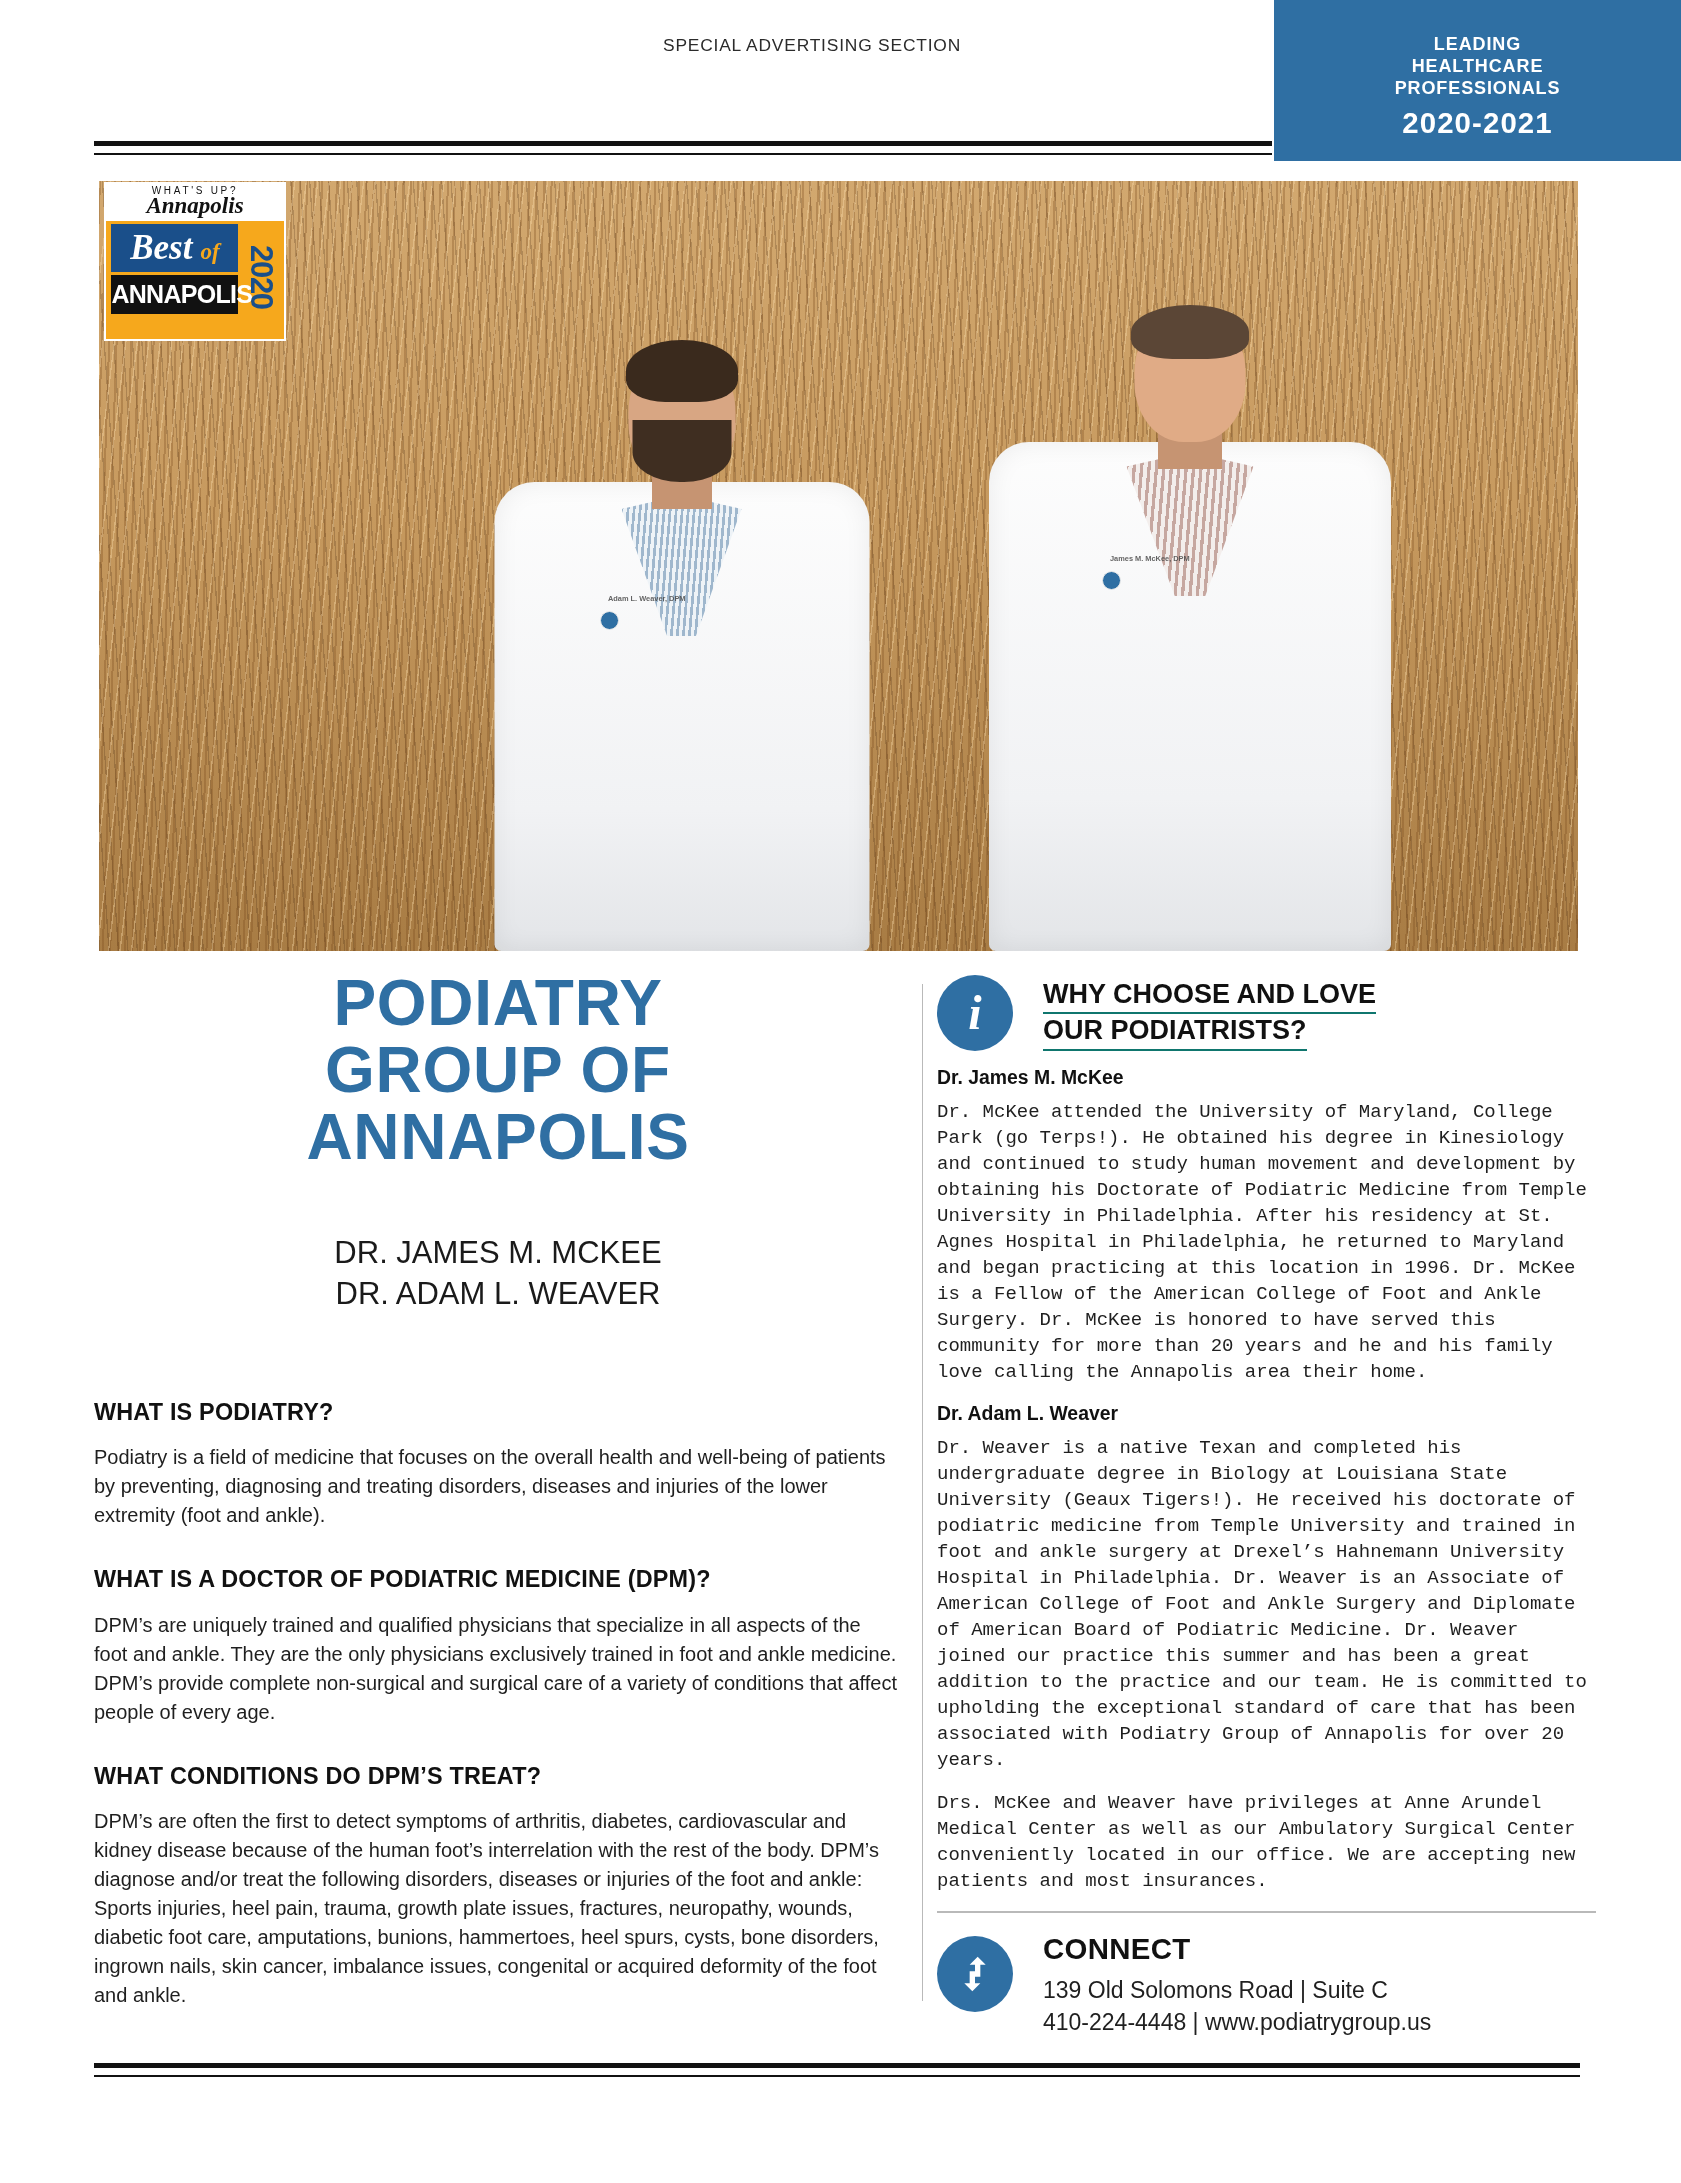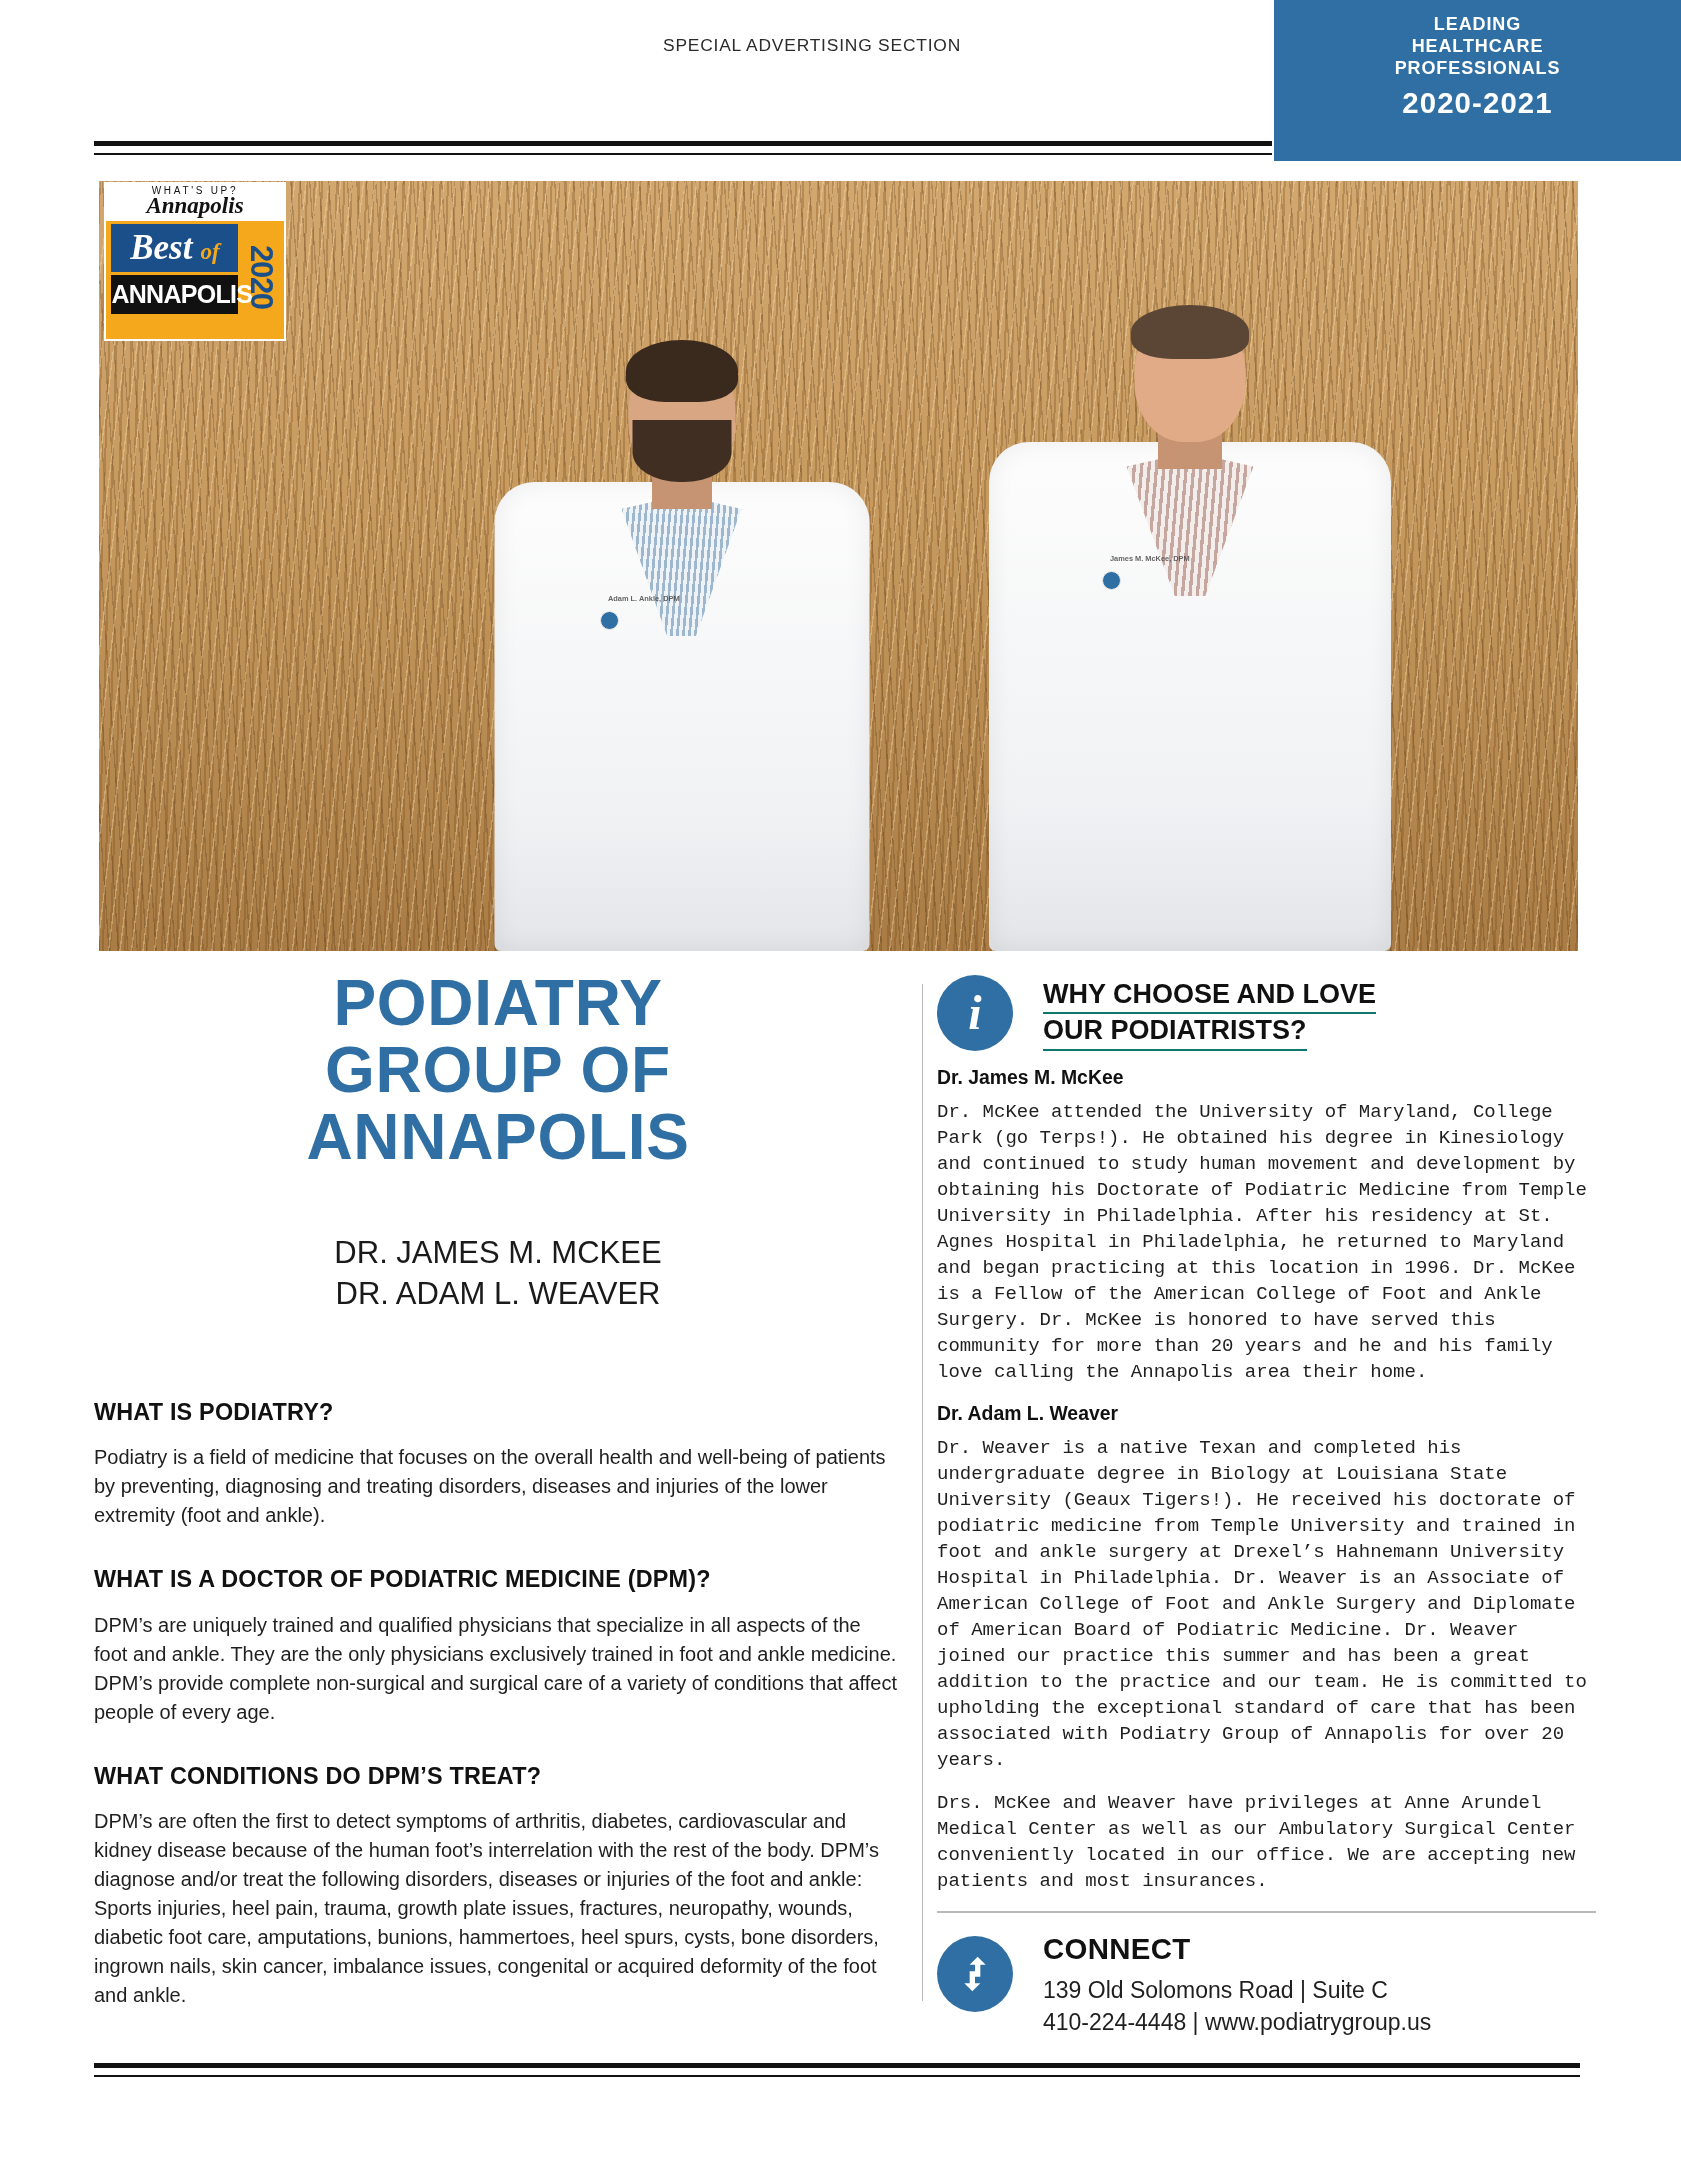--- a/index.html
+++ b/index.html
@@ -39,21 +39,21 @@
   .blue-flag {
     position: absolute;
     top: 0;
     left: 1274px;
     width: 407px;
     height: 161px;
     background: #2f6fa3;
     color: #ffffff;
     text-align: center;
     box-sizing: border-box;
-    padding-top: 13px;
+    padding-top: 33px;
   }
   .blue-flag .l1,
   .blue-flag .l2,
   .blue-flag .l3 {
     font-size: 18px;
     font-weight: bold;
     letter-spacing: 0.9px;
     line-height: 22px;
   }
   .blue-flag .year {
@@ -453,21 +453,21 @@
     <div class="hero-bg"></div>
 
     <div class="doc" style="left:375px; width:415px; height:669px;">
       <div class="coat" style="width:375px; height:469px; bottom:0;"></div>
       <div class="shirt" style="width:120px; height:141px; bottom:315px;"></div>
       <div class="neck" style="width:60px; height:54px; bottom:442px;"></div>
       <div class="head" style="width:107px; height:134px; bottom:469px;"></div>
       <div class="beard" style="width:99px; height:62px; bottom:469px;"></div>
       <div class="hair" style="width:112px; height:62px; bottom:549px;"></div>
       <div class="badge" style="width:17.4px; height:17.4px; left:126px; bottom:321px;"></div>
-      <div class="nametext" style="left:134px; bottom:348px;">Adam L. Ankle, DPM</div>
+      <div class="nametext" style="left:134px; bottom:348px;">Adam L. Weaver, DPM</div>
     </div>
 
     <div class="doc" style="left:870px; width:442px; height:709px;">
       <div class="coat" style="width:402px; height:509px; bottom:0;"></div>
       <div class="shirt" style="width:127px; height:144px; bottom:355px;
                   background:repeating-linear-gradient(95deg,#c6a7a0 0 3.3px,#f3eeec 3.3px 7.4px);"></div>
       <div class="neck" style="width:64px; height:55px; bottom:482px;"></div>
       <div class="head" style="width:111px; height:134px; bottom:509px; background:#e0ab86;"></div>
       <div class="hair" style="width:118px; height:54px; bottom:592px; background:#5b4636;"></div>
       <div class="badge" style="width:17.4px; height:17.4px; left:133px; bottom:361px;"></div>

